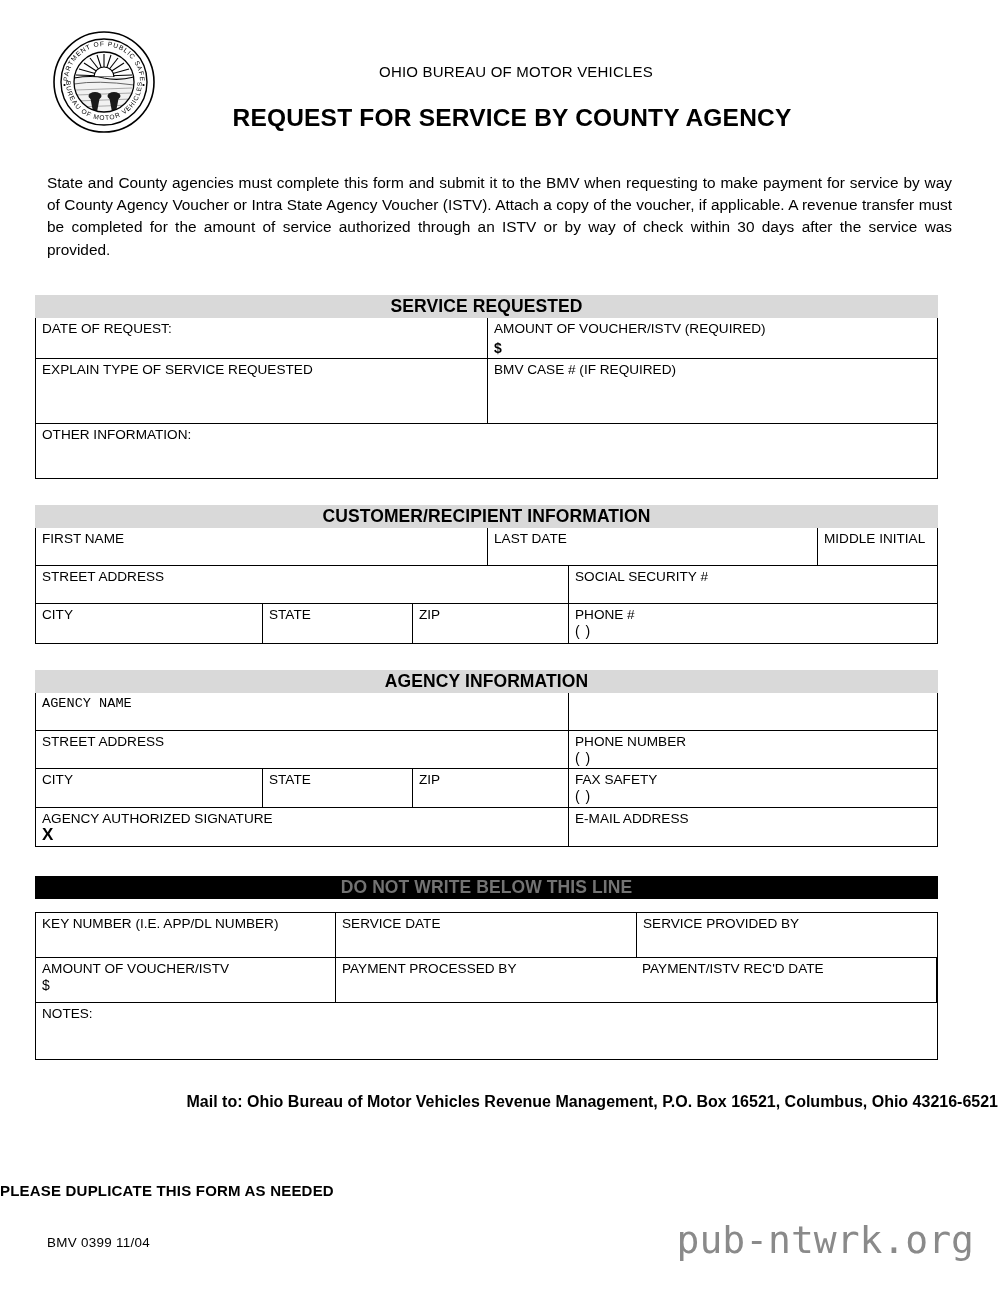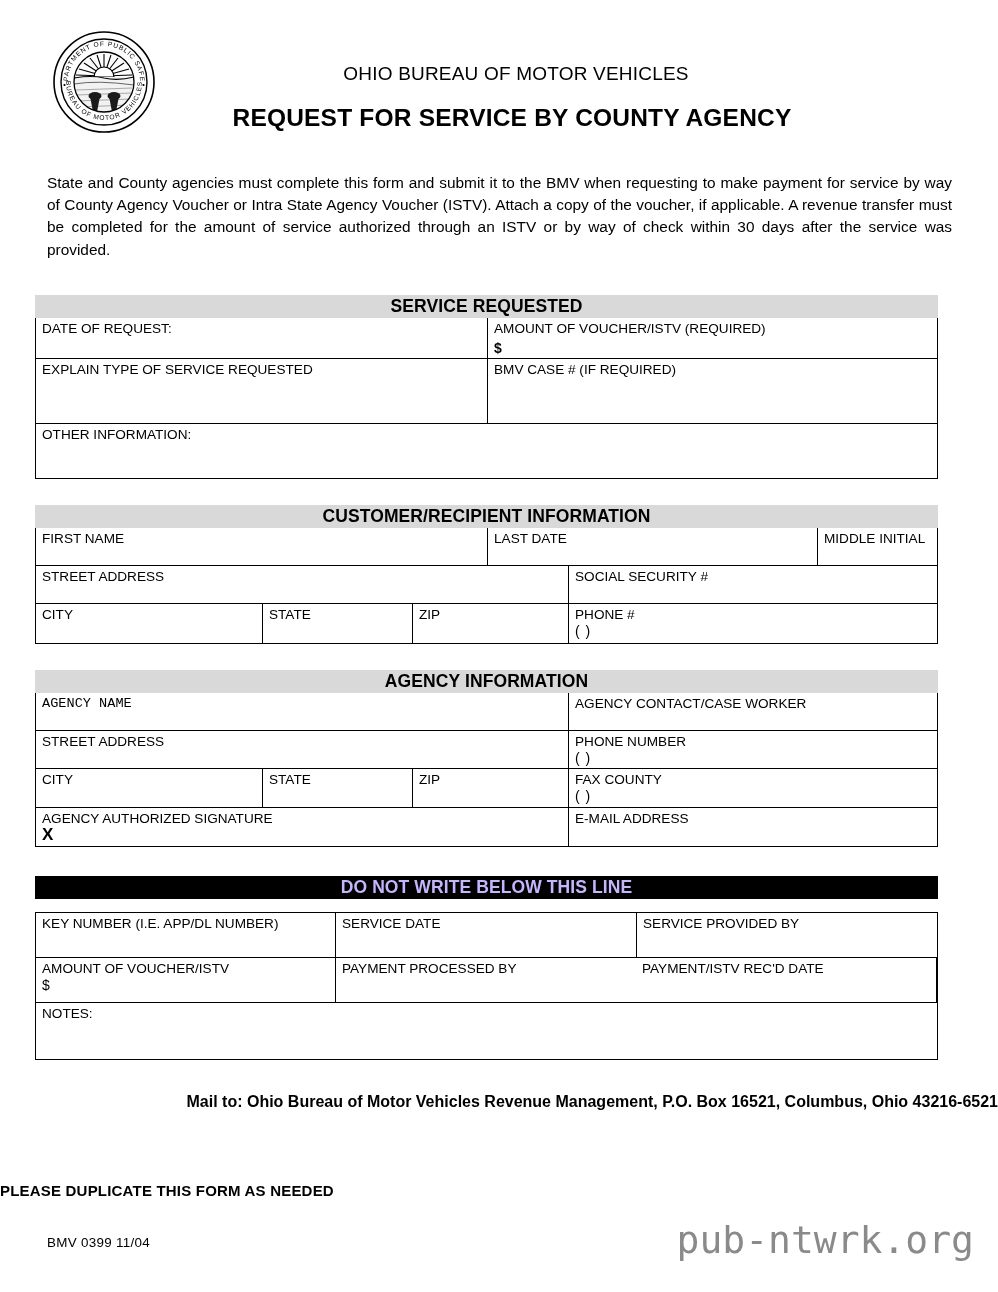--- a/index.html
+++ b/index.html
@@ -30,21 +30,21 @@
     top: 30px;
     width: 104px;
     height: 104px;
   }
   .agency-line {
     position: absolute;
     left: 0;
     right: 0;
     top: 63px;
     text-align: center;
-    font-size: 19px;
+    font-size: 15px;
     letter-spacing: 0.2px;
     padding-left: 34px;
   }
   .form-title {
     position: absolute;
     left: 0;
     right: 0;
     top: 104px;
     text-align: center;
     font-size: 24.5px;
@@ -74,21 +74,21 @@
     background: #d9d9d9;
     text-align: center;
     font-weight: bold;
     font-size: 17.5px;
     height: 23px;
     line-height: 23px;
     letter-spacing: 0.1px;
   }
   .band.dark {
     background: #000000;
-    color: #c4b5fd;
+    color: #737373;
   }
   .grid {
     border: 1.6px solid #000000;
     border-top: none;
     box-sizing: border-box;
   }
   .row {
     display: flex;
     border-bottom: 1.4px solid #000000;
     box-sizing: border-box;
@@ -315,23 +315,20 @@
   </div>
 
   <div class="section" style="top:670px;">
     <div class="band">AGENCY INFORMATION</div>
     <div class="grid">
 
       <div class="row" style="height:38px;">
         <div class="cell" style="width:533px;font-family:Liberation Mono, monospace;">
           <span>AGENCY NAME</span>
         </div>
-        <div class="cell last" style="width:368px;">
-          <span>AGENCY CONTACT/CASE WORKER</span>
-        </div>
       </div>
 
       <div class="row" style="height:38px;">
         <div class="cell" style="width:533px;">
           <span>STREET ADDRESS</span>
         </div>
         <div class="cell last" style="width:368px;">
           <span>PHONE NUMBER</span>
           <span class="paren">(          )</span>
         </div>
@@ -341,21 +338,21 @@
         <div class="cell" style="width:227px;">
           <span>CITY</span>
         </div>
         <div class="cell" style="width:150px;">
           <span>STATE</span>
         </div>
         <div class="cell" style="width:156px;">
           <span>ZIP</span>
         </div>
         <div class="cell last" style="width:368px;">
-          <span>FAX COUNTY</span>
+          <span>FAX SAFETY</span>
           <span class="paren">(          )</span>
         </div>
       </div>
 
       <div class="row last" style="height:38px;">
         <div class="cell" style="width:533px;">
           <span>AGENCY AUTHORIZED SIGNATURE</span>
           <span class="sigx">X</span>
         </div>
         <div class="cell last" style="width:368px;">

